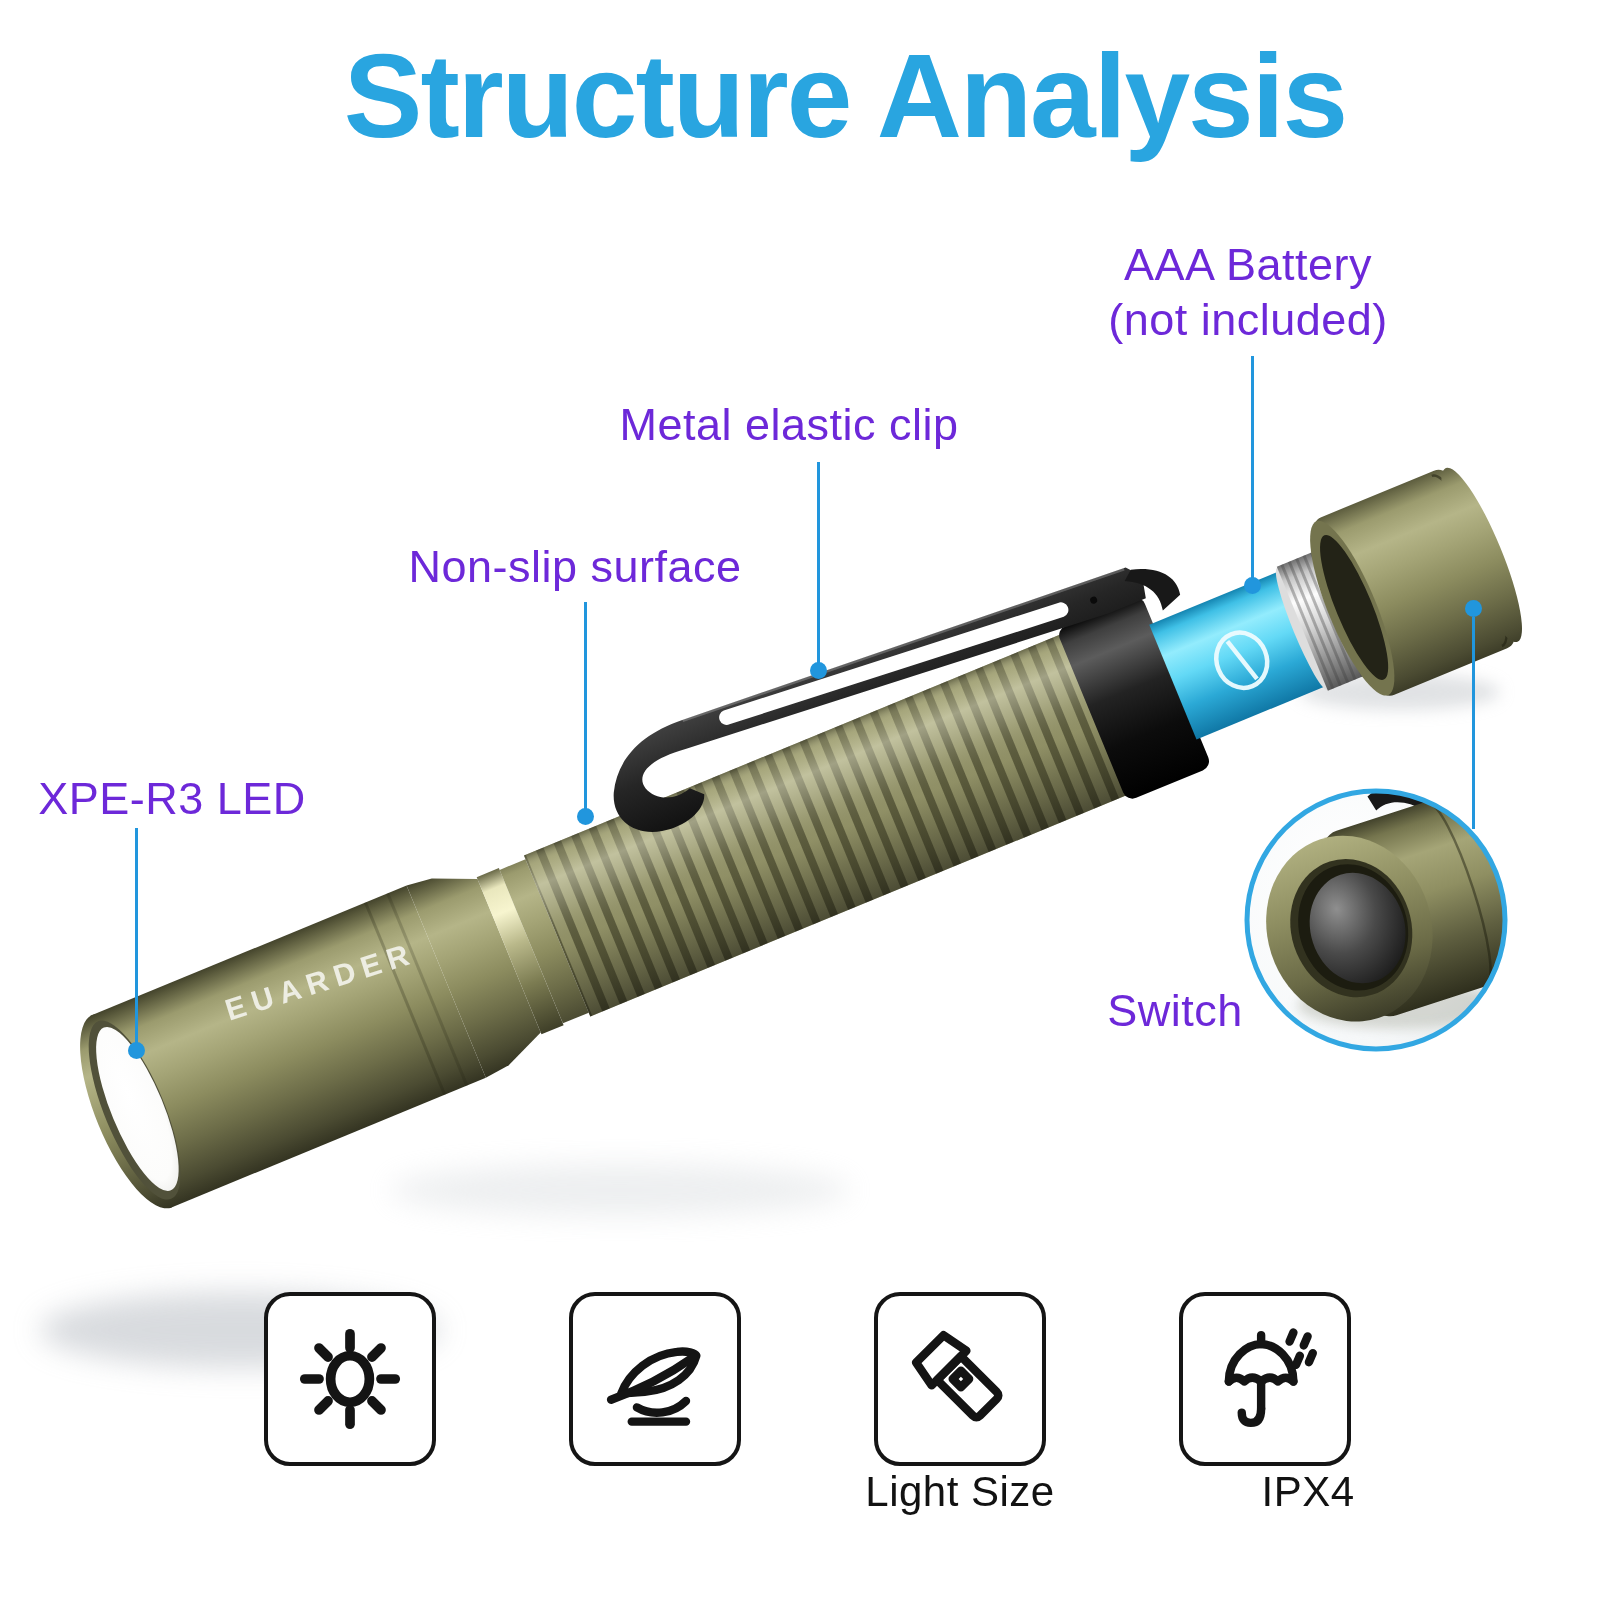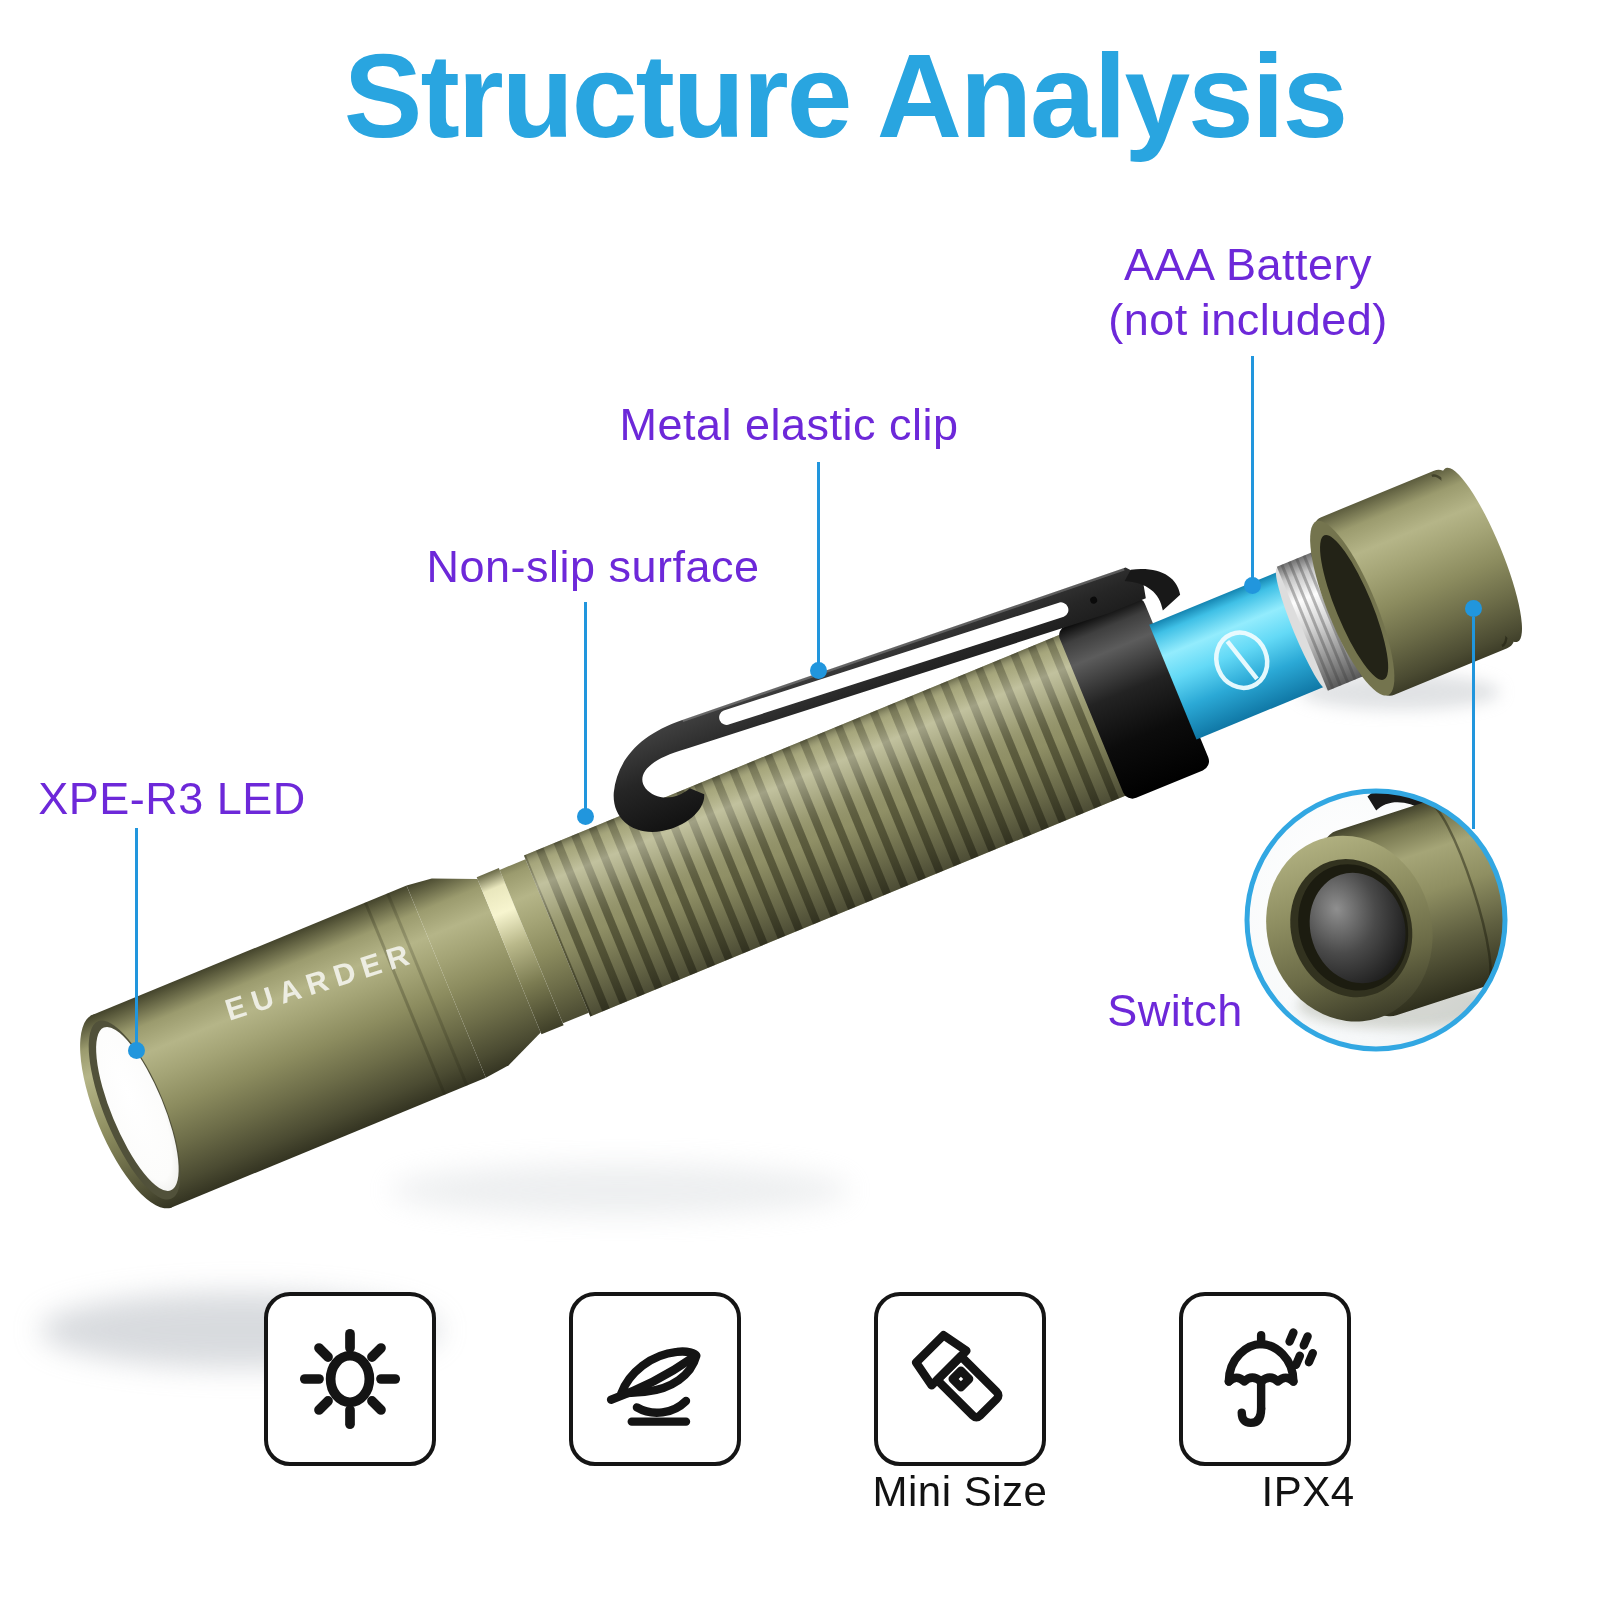--- a/index.html
+++ b/index.html
@@ -241,21 +241,21 @@
   <div class="dot" style="left:1244px;top:577px;"></div>
 
   <div class="dot" style="left:1465px;top:600px;"></div>
   <div class="lead" style="left:1472px;top:617px;height:212px;"></div>
 
   <div class="callout" style="left:1248px;top:238px;">
     <div>AAA Battery</div>
     <div>(not included)</div>
   </div>
   <div class="callout" style="left:789px;top:398px;">Metal elastic clip</div>
-  <div class="callout" style="left:593px;top:540px;">Non-slip surface</div>
+  <div class="callout" style="left:575px;top:540px;">Non-slip surface</div>
   <div class="callout" style="left:172px;top:772px;">XPE-R3 LED</div>
   <div class="callout" style="left:1175px;top:984px;">Switch</div>
 
   <div class="feature-box" style="left:264px;">
     <svg viewBox="0 0 96 96" fill="none" stroke="#141414" stroke-width="7.5" stroke-linecap="round">
       <ellipse cx="48" cy="48" rx="15" ry="18"></ellipse>
       <line x1="48" y1="13" x2="48" y2="24"></line>
         <line x1="48" y1="72" x2="48" y2="83"></line>
       <line x1="13" y1="48" x2="24" y2="48"></line>
         <line x1="72" y1="48" x2="83" y2="48"></line>
@@ -289,16 +289,16 @@
       <path d="M20 50 Q26 44 32 50 Q38 44 45 50 Q52 44 58 50 Q64 44 70 50"></path>
       <line x1="45" y1="50" x2="45" y2="71"></line>
       <path d="M45 71 Q45 82 37 82 Q30 82 30 74"></path>
       <line x1="70" y1="12" x2="67" y2="19"></line>
       <line x1="81" y1="15" x2="78" y2="22"></line>
       <line x1="85" y1="28" x2="82" y2="35"></line>
       <line x1="75" y1="30" x2="72" y2="37"></line>
     </svg>
   </div>
 
-  <div class="feature-label" style="left:960px;">Mini Size</div>
+  <div class="feature-label" style="left:960px;">Light Size</div>
   <div class="feature-label" style="left:1308px;">IPX4</div>
 
 </div>
 
 </body></html>

